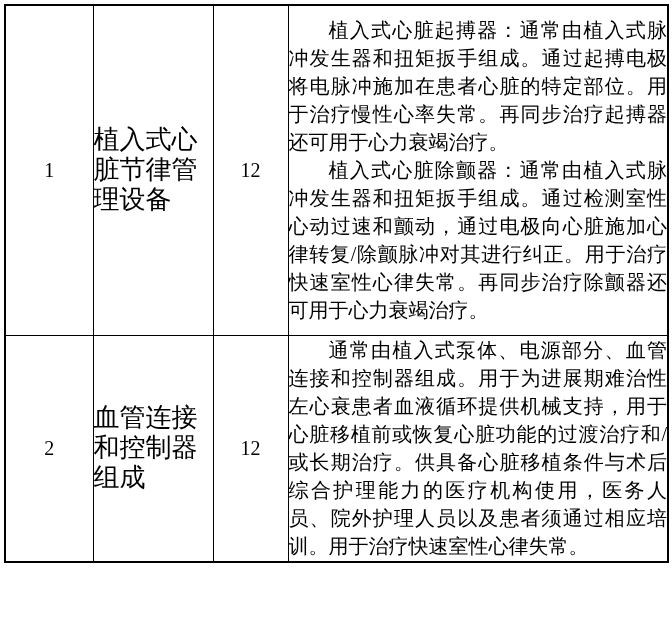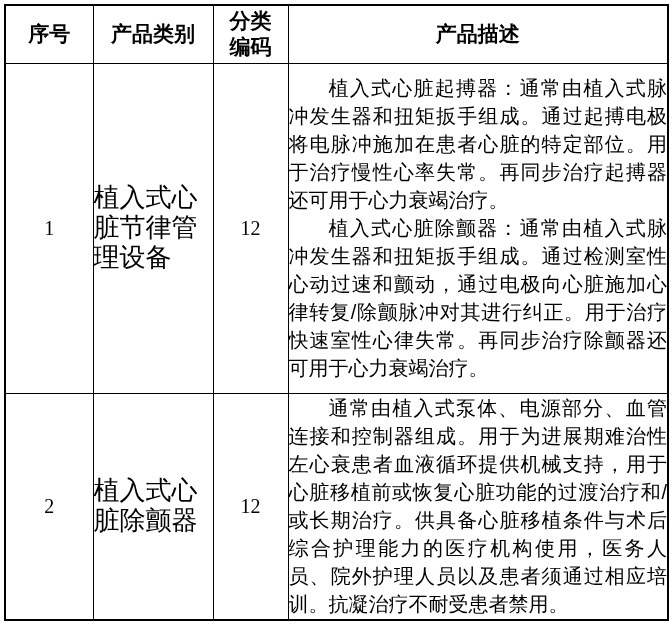--- a/index.html
+++ b/index.html
@@ -60,21 +60,21 @@
   }
   td.category-cell {
     font-family: "Liberation Serif", "DejaVu Serif", serif;
     font-size: 26px;
     line-height: 30px;
     text-align: left;
     vertical-align: middle;
     padding: 0 7px 0 11px;
   }
   td.desc-cell {
-    font-family: Liberation Sans, sans-serif;
+    font-family: Liberation Serif, serif;
     font-size: 20px;
     line-height: 28px;
     text-align: justify;
     vertical-align: middle;
     padding: 4px 6px 4px 6px;
   }
   td.desc-cell p {
     margin: 0;
     text-indent: 2em;
   }
@@ -84,42 +84,34 @@
 
 <div class="page">
   <table class="doc-table">
     <colgroup>
       <col class="c-serial">
       <col class="c-category">
       <col class="c-code">
       <col class="c-desc">
     </colgroup>
     <tbody>
-      <tr class="header-row">
-        <th class="hdr">序号</th>
-        <th class="hdr">产品类别</th>
-        <th class="hdr">
-          <div class="hdr-narrow">分类编码</div>
-        </th>
-        <th class="hdr">产品描述</th>
-      </tr>
 
       <tr class="row-1">
         <td class="serial-cell">1</td>
         <td class="category-cell">植入式心脏节律管理设备</td>
         <td class="code-cell">12</td>
         <td class="desc-cell">
           <p>植入式心脏起搏器：通常由植入式脉冲发生器和扭矩扳手组成。通过起搏电极将电脉冲施加在患者心脏的特定部位。用于治疗慢性心率失常。再同步治疗起搏器还可用于心力衰竭治疗。</p>
           <p>植入式心脏除颤器：通常由植入式脉冲发生器和扭矩扳手组成。通过检测室性心动过速和颤动，通过电极向心脏施加心律转复/除颤脉冲对其进行纠正。用于治疗快速室性心律失常。再同步治疗除颤器还可用于心力衰竭治疗。</p>
         </td>
       </tr>
 
       <tr class="row-2">
         <td class="serial-cell">2</td>
-        <td class="category-cell">植入式心脏除颤器</td>
+        <td class="category-cell">血管连接和控制器组成</td>
         <td class="code-cell">12</td>
         <td class="desc-cell">
-          <p>通常由植入式泵体、电源部分、血管连接和控制器组成。用于为进展期难治性左心衰患者血液循环提供机械支持，用于心脏移植前或恢复心脏功能的过渡治疗和/或长期治疗。供具备心脏移植条件与术后综合护理能力的医疗机构使用，医务人员、院外护理人员以及患者须通过相应培训。抗凝治疗不耐受患者禁用。</p>
+          <p>通常由植入式泵体、电源部分、血管连接和控制器组成。用于为进展期难治性左心衰患者血液循环提供机械支持，用于心脏移植前或恢复心脏功能的过渡治疗和/或长期治疗。供具备心脏移植条件与术后综合护理能力的医疗机构使用，医务人员、院外护理人员以及患者须通过相应培训。用于治疗快速室性心律失常。</p>
         </td>
       </tr>
     </tbody>
   </table>
 </div>
 
 </body></html>

